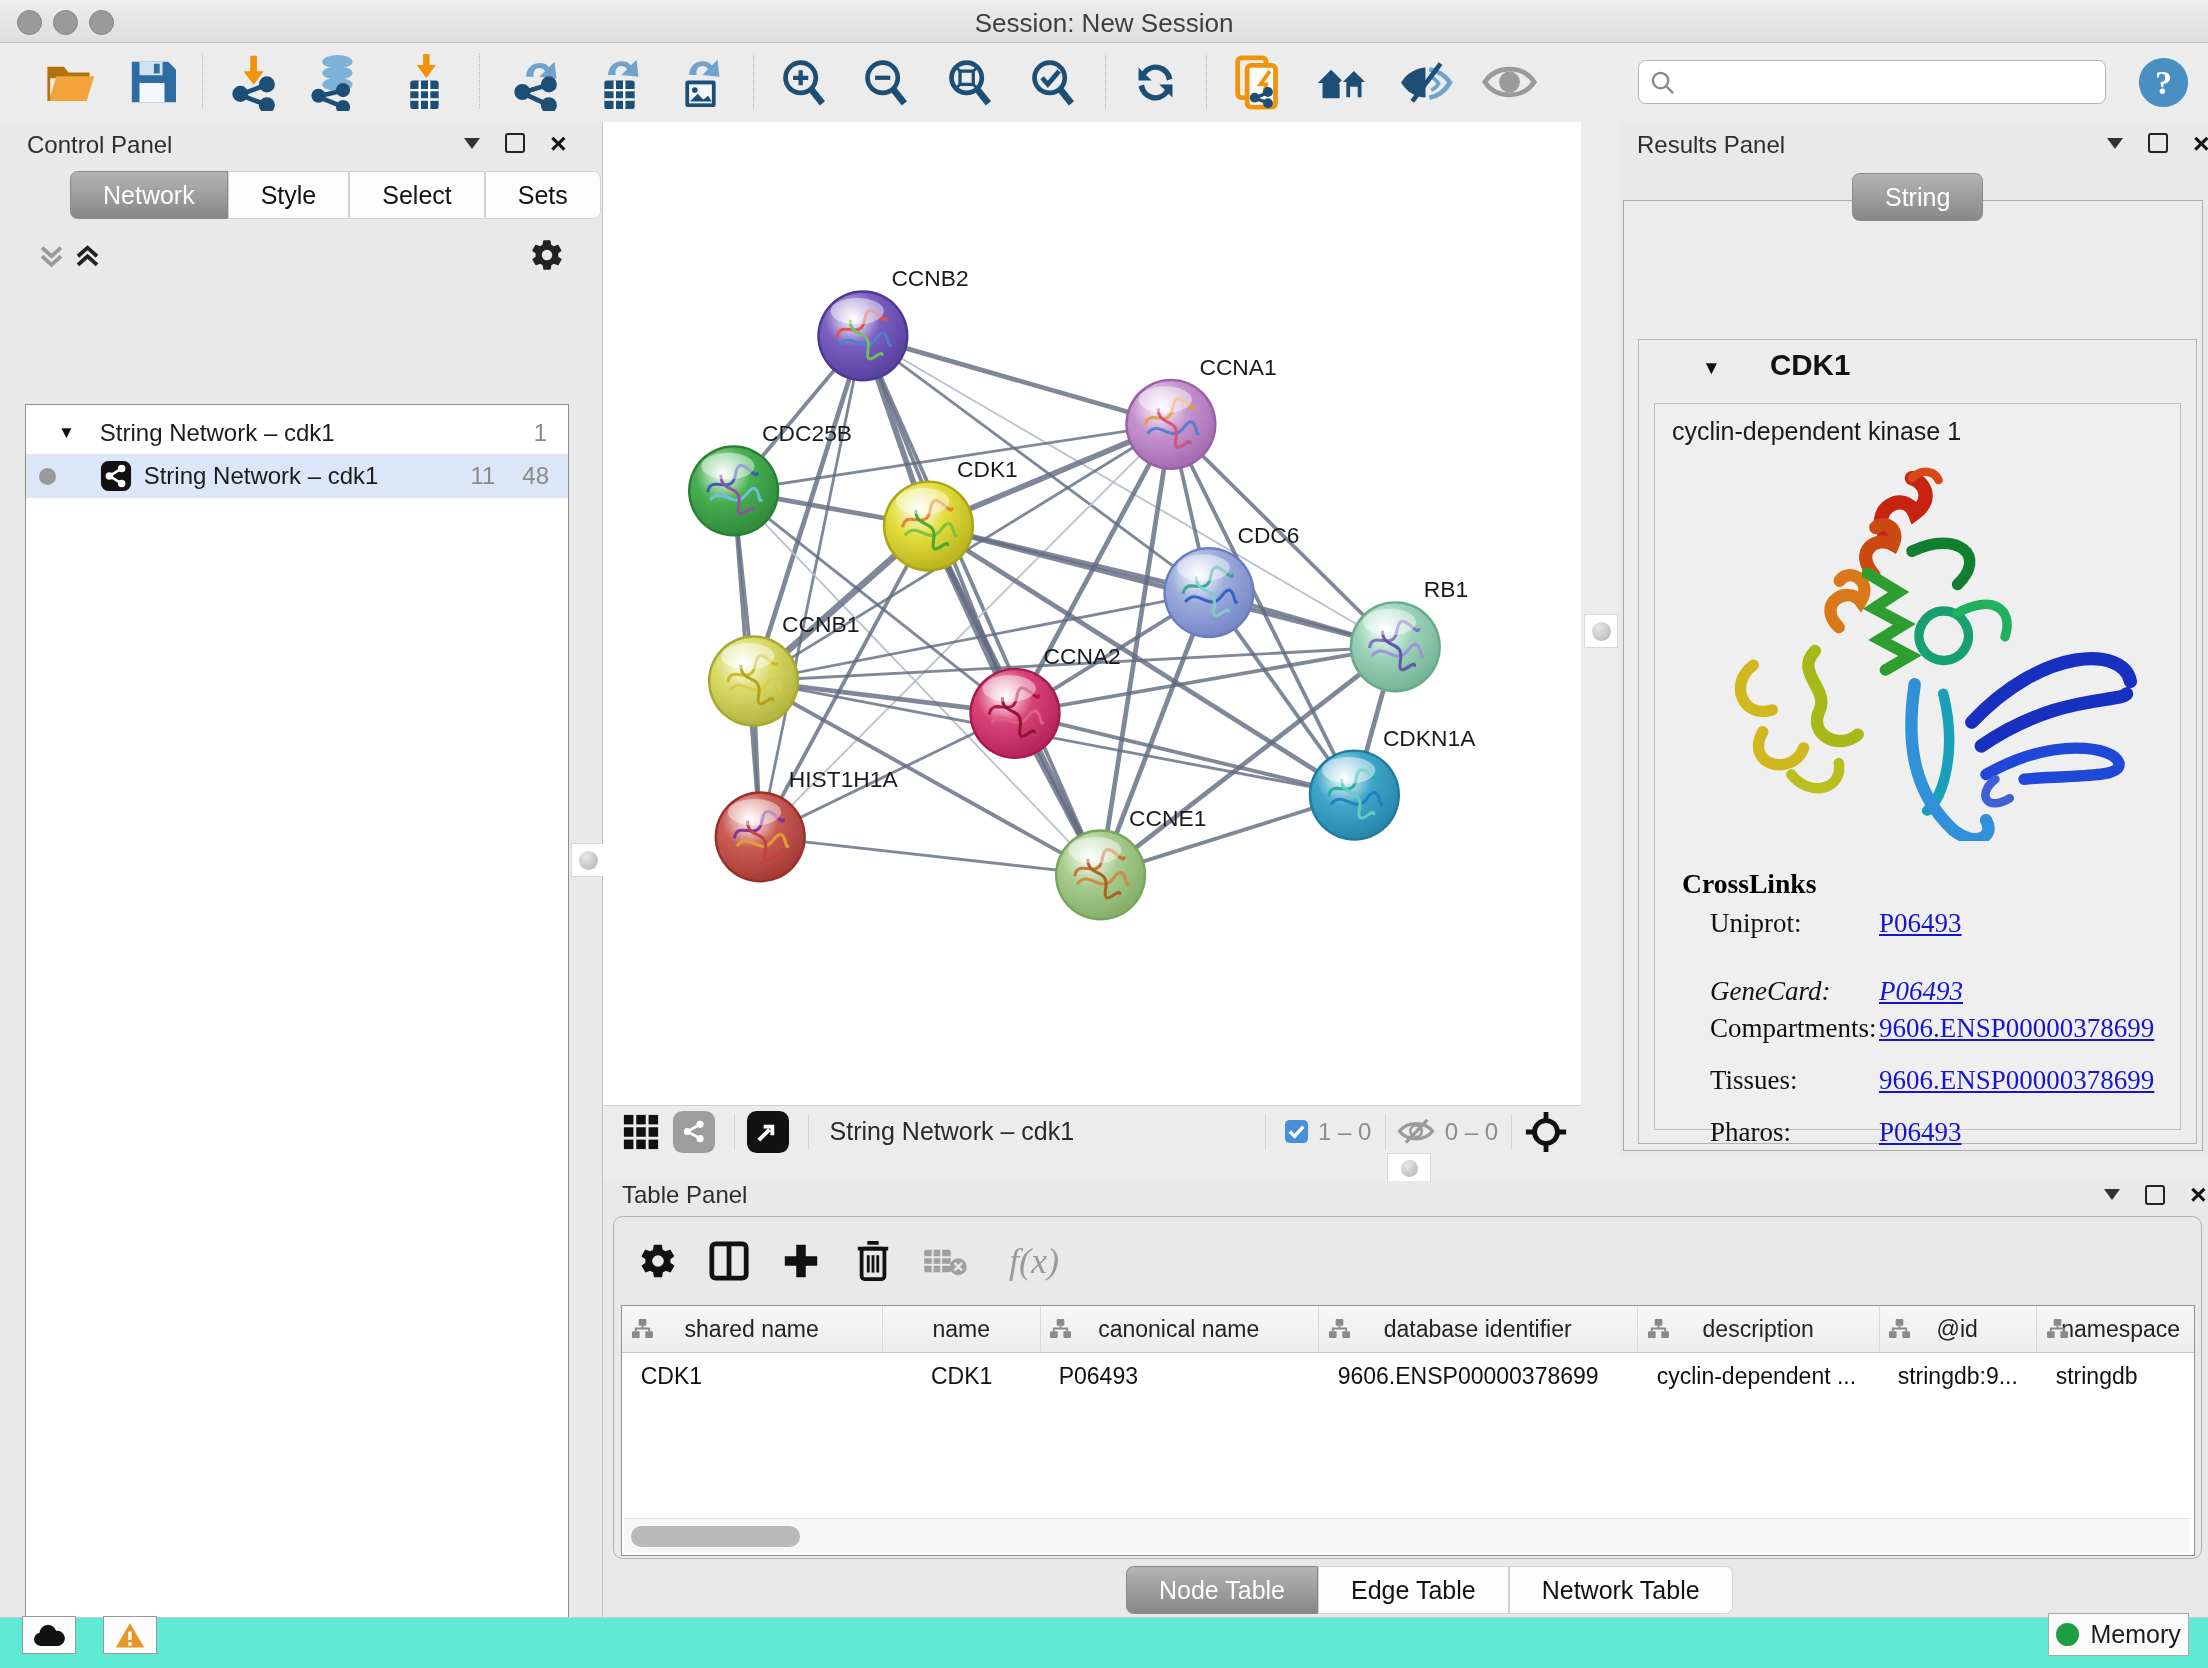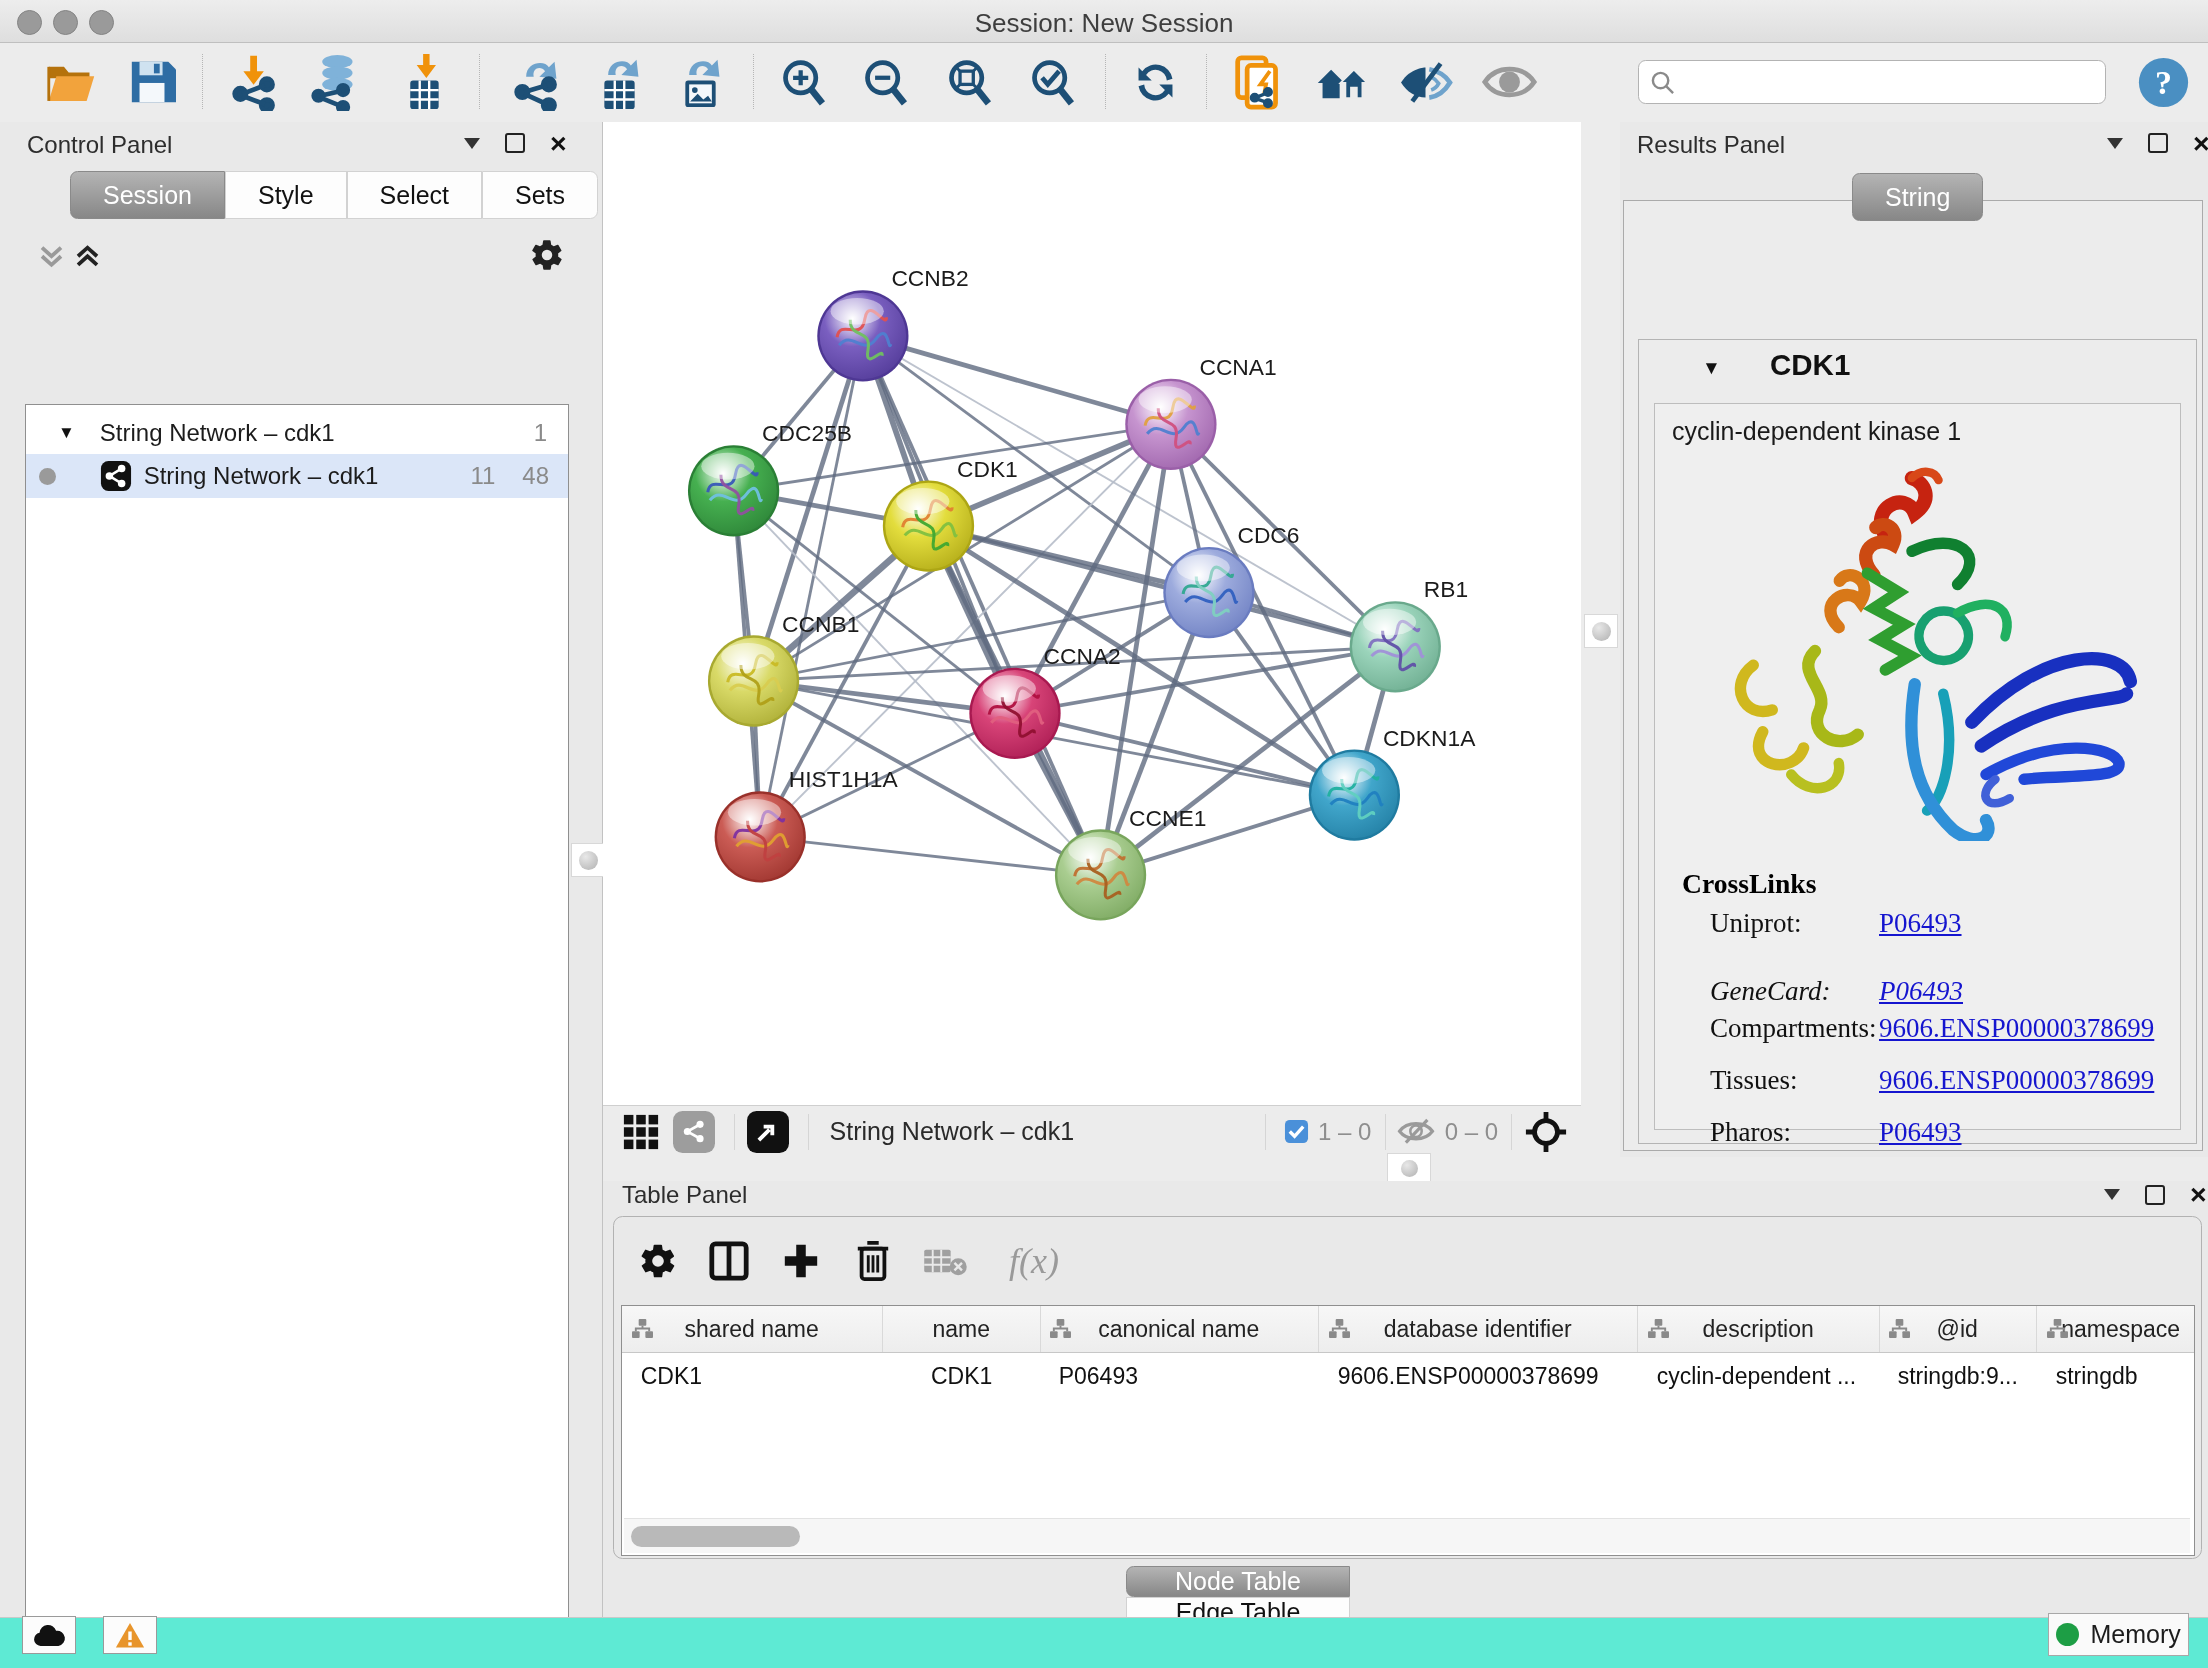--- a/index.html
+++ b/index.html
@@ -84,21 +84,21 @@
   .tbl-box{position:absolute;left:6.7px;top:88px;width:1574px;height:251px;background:#fff;
       border:1.9px solid #8f8f8f;box-sizing:border-box;overflow:hidden;}
   .th-row{position:absolute;left:0;top:0;height:46px;background:linear-gradient(#f7f7f7,#ededed);
       border-bottom:1px solid #c7c7c7;width:100%;}
   .th-cell{position:absolute;top:0;height:46px;display:flex;align-items:center;justify-content:center;
       font-size:23px;color:#222;border-right:1px solid #d9d9d9;box-sizing:border-box;}
   .th-ic{position:absolute;left:9.5px;top:12.4px;}
   .td-cell{position:absolute;top:51px;height:38px;font-size:23px;color:#111;display:flex;align-items:center;box-sizing:border-box;}
   .hscroll{position:absolute;left:1.9px;bottom:1.9px;height:34px;width:1566px;background:#f6f6f6;border-top:1px solid #e2e2e2;}
   .hthumb{position:absolute;left:7.6px;top:6.7px;width:169px;height:21px;border-radius:10.5px;background:#b9b9b9;}
-  .tbl-tabs{left:1126px;top:1566px;height:28px;display:flex;flex-direction:column;}
+  .tbl-tabs{left:1126px;top:1566px;height:28px;display:flex;}
 
   
   .statusbar{left:0;top:1617px;width:2208px;height:51px;background:#5eead4;border-top:1px solid #c9c9c9;}
   .sb-btn{position:absolute;top:-1.9px;width:54px;height:38px;background:#fcfcfc;border:1.9px solid #9a9a9a;
       display:flex;align-items:center;justify-content:center;box-sizing:border-box;}
   .mem-btn{position:absolute;right:19px;top:-4.8px;width:141px;height:43px;background:#fafafa;border:1px solid #a8a8a8;
       display:flex;align-items:center;justify-content:center;gap:11.4px;font-size:25px;box-sizing:border-box;}
   .mem-dot{width:23px;height:23px;border-radius:50%;}
 
   .serif{font-family:"Liberation Serif",serif;}
@@ -290,21 +290,21 @@
   </div>
 
   <div class="abs ctrl-bg">
     <div class="abs" style="left:27px;top:8.6px;"><span class="panel-title">Control Panel</span></div>
     <div class="abs winbtns" style="left:464px;top:11.4px;">
       <div class="wb-arrow"></div>
       <div class="wb-square"></div>
       <div class="wb-x">×</div>
     </div>
     <div class="abs" style="left:70px;top:49px;display:flex;" id="ctrl-tabs">
-        <div class="tabbtn first sel">Session</div>
+        <div class="tabbtn first sel">Network</div>
         <div class="tabbtn">Style</div>
         <div class="tabbtn">Select</div>
         <div class="tabbtn last">Sets</div>
       </div>
     <div class="abs" style="left:38px;top:120px;">
       <svg width="27" height="28.5" viewBox="0 0 28 30">
           <g fill="none" stroke="#9a9a9a" stroke-width="4">
             <path d="M4 6 l10 9 10-9"></path>
             <path d="M4 15 l10 9 10-9"></path>
           </g>

